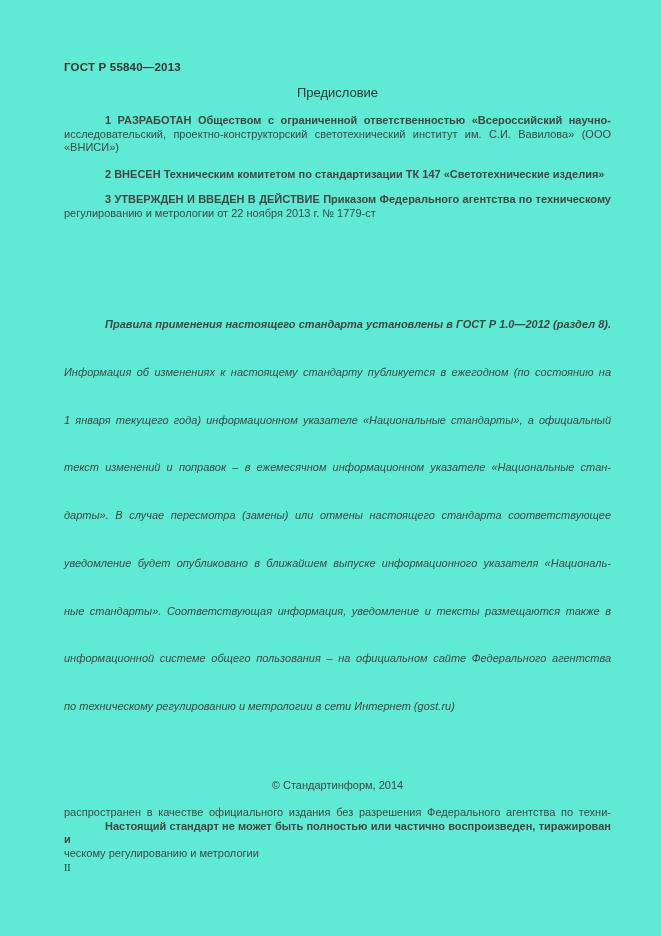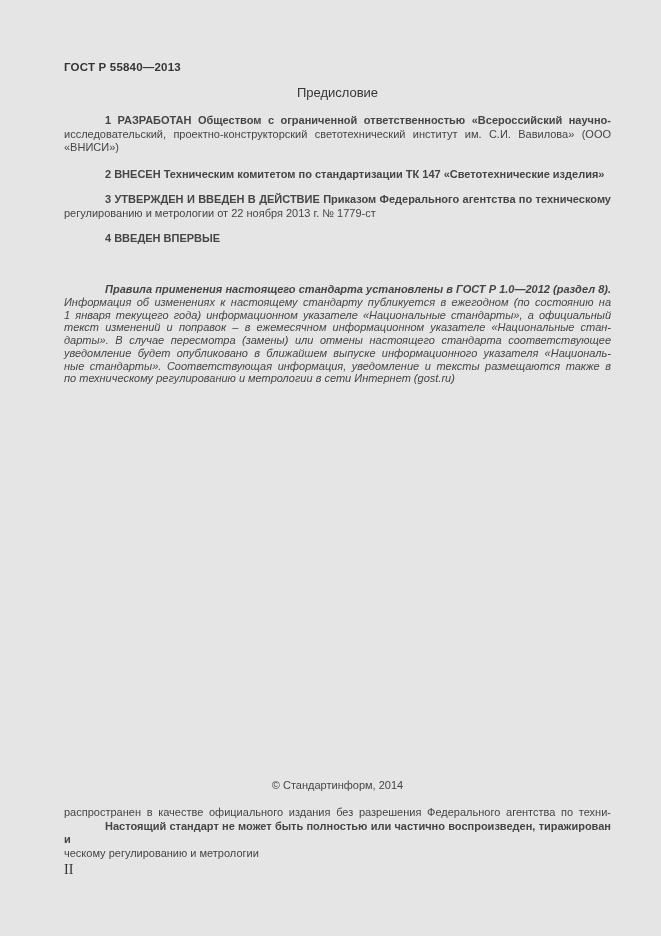--- a/index.html
+++ b/index.html
@@ -1,33 +1,33 @@
 <!DOCTYPE html>
 <html><head>
 <meta charset="utf-8">
 <style>
   html, body { margin: 0; padding: 0; background: #ffffff; }
   .page {
     position: relative;
     width: 661px;
     height: 936px;
-    background: #e5e5e5;
+    background: #5eead4;
     overflow: hidden;
     font-family: "Liberation Sans", sans-serif;
     color: #454545;
   }
   .abs { position: absolute; left: 64px; width: 547px; }
   .ln { font-size: 11px; line-height: 13.5px; white-space: normal; }
   .j { text-align: justify; text-align-last: justify; }
   .ind { text-indent: 41px; font-weight: bold; }
   .code { font-weight: bold; font-size: 11.5px; color: #353535; letter-spacing: 0.2px; }
   .doc-title { text-align: center; font-weight: normal; font-size: 13px; color: #353535; }
-  .note .ln { font-style: italic; line-height: 12.75px; }
+  .note .ln { font-style: italic; line-height: 12.75px; margin-top: 35px; }
   .copyright { text-align: center; font-size: 11px; }
-  .pagenum { font-size: 14px; color: #353535; font-family: Liberation Serif, serif; }
+  .pagenum { font-size: 10px; color: #353535; font-family: Liberation Serif, serif; }
 </style>
 </head>
 <body>
 
 <div class="page">
 
   <div class="abs code" style="top:61px">ГОСТ Р 55840—2013</div>
 
   <div class="abs doc-title" style="top:85px">Предисловие</div>
 
@@ -39,32 +39,30 @@
 
   <div class="abs" style="top:168px">
     <div class="ln ind">2 ВНЕСЕН Техническим комитетом по стандартизации ТК 147 «Светотехнические изделия»</div>
   </div>
 
   <div class="abs" style="top:193px">
     <div class="ln ind j">3 УТВЕРЖДЕН И ВВЕДЕН В ДЕЙСТВИЕ Приказом Федерального агентства по техническому</div>
     <div class="ln">регулированию и метрологии от 22 ноября 2013 г. № 1779-ст</div>
   </div>
 
-  <div class="abs" style="top:232px">
-    <div class="ln ind">4 ВВЕДЕН ВПЕРВЫЕ</div>
-  </div>
 
   <div class="abs note" style="top:283px">
     <div class="ln ind j">Правила применения настоящего стандарта установлены в ГОСТ Р 1.0—2012 (раздел 8).</div>
     <div class="ln j">Информация об изменениях к настоящему стандарту публикуется в ежегодном (по состоянию на</div>
     <div class="ln j">1 января текущего года) информационном указателе «Национальные стандарты», а официальный</div>
     <div class="ln j">текст изменений и поправок – в ежемесячном информационном указателе «Национальные стан-</div>
     <div class="ln j">дарты». В случае пересмотра (замены) или отмены настоящего стандарта соответствующее</div>
     <div class="ln j">уведомление будет опубликовано в ближайшем выпуске информационного указателя «Националь-</div>
     <div class="ln j">ные стандарты». Соответствующая информация, уведомление и тексты размещаются также в</div>
+    <div class="ln j">информационной системе общего пользования – на официальном сайте Федерального агентства</div>
     <div class="ln">по техническому регулированию и метрологии в сети Интернет (gost.ru)</div>
   </div>
 
   <div class="abs copyright" style="top:779px">© Стандартинформ, 2014</div>
 
   <div class="abs" style="top:806px">
     <div class="ln j">распространен в качестве официального издания без разрешения Федерального агентства по техни-</div>
     <div class="ln ind j">Настоящий стандарт не может быть полностью или частично воспроизведен, тиражирован и</div>
     <div class="ln">ческому регулированию и метрологии</div>
   </div>

